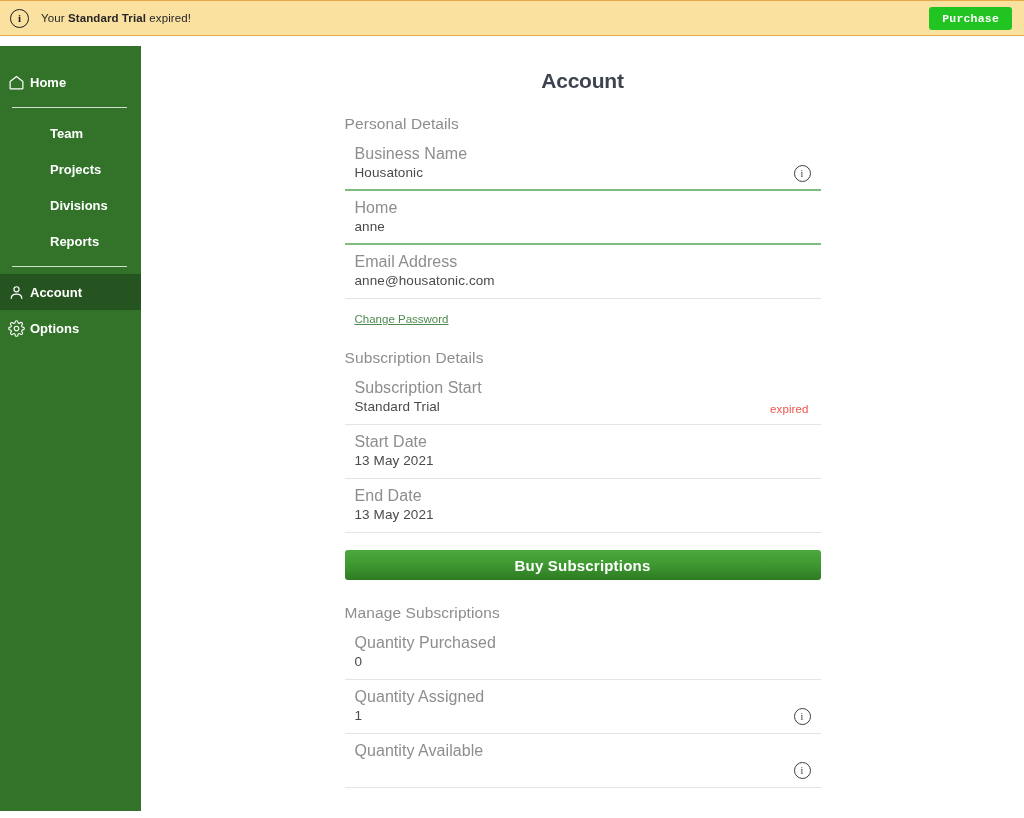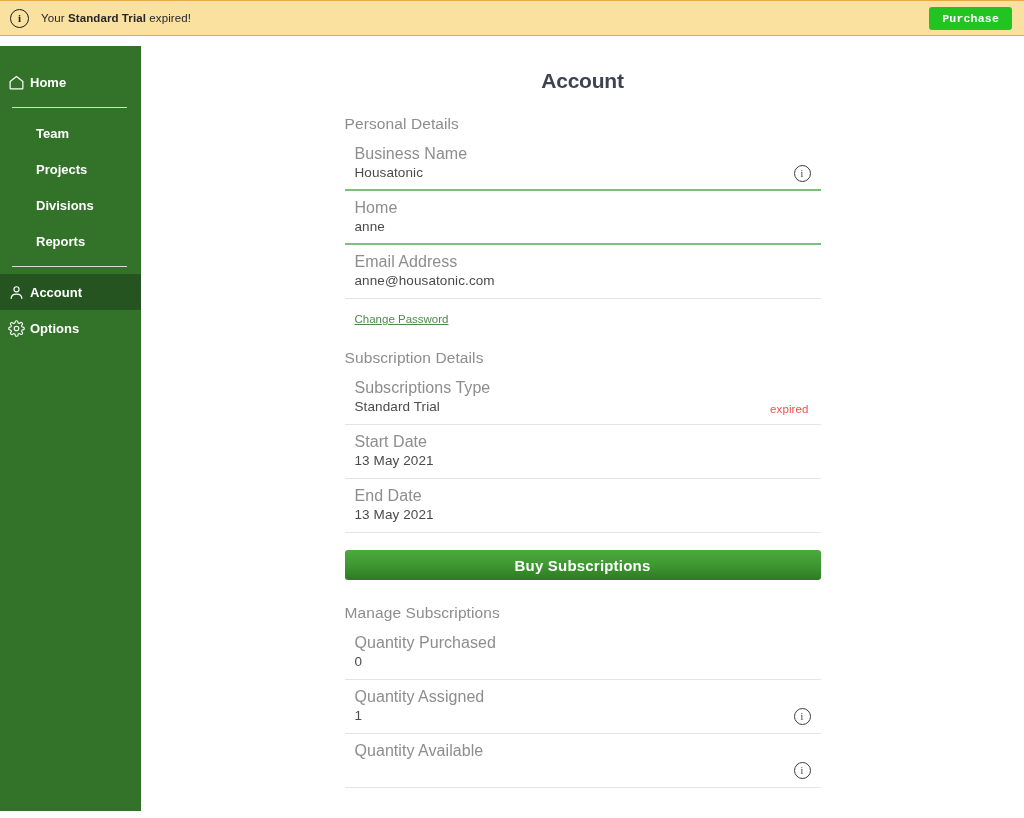--- a/index.html
+++ b/index.html
@@ -84,21 +84,21 @@
     height: 36px;
     display: flex;
     align-items: center;
     color: #ffffff;
     font-size: 13px;
     font-weight: bold;
     cursor: pointer;
     box-sizing: border-box;
   }
   .nav-item.with-icon { padding-left: 8px; }
-  .nav-item.sub { padding-left: 36px; }
+  .nav-item.sub { padding-left: 50px; }
   .nav-item.active { background: #255420; }
   .nav-item .nav-icon {
     width: 22px;
     display: flex;
     align-items: center;
     justify-content: flex-start;
     flex: none;
   }
   .nav-item .nav-label { white-space: nowrap; }
   .nav-divider {
@@ -315,21 +315,21 @@
       <div class="field-value">anne@housatonic.com</div>
       <div class="field-rule"></div>
     </div>
 
     <a id="change-password-link">Change Password</a>
 
     
     <h2 id="subscription-heading" class="section-heading">Subscription Details</h2>
 
     <div class="field">
-      <div class="field-label">Subscriptions Type</div>
+      <div class="field-label">Subscription Start</div>
       <div class="field-value">Standard Trial</div>
       <div class="field-status">expired</div>
       <div class="field-rule"></div>
     </div>
 
     <div class="field">
       <div class="field-label">Start Date</div>
       <div class="field-value">13 May 2021</div>
       <div class="field-rule"></div>
     </div>

